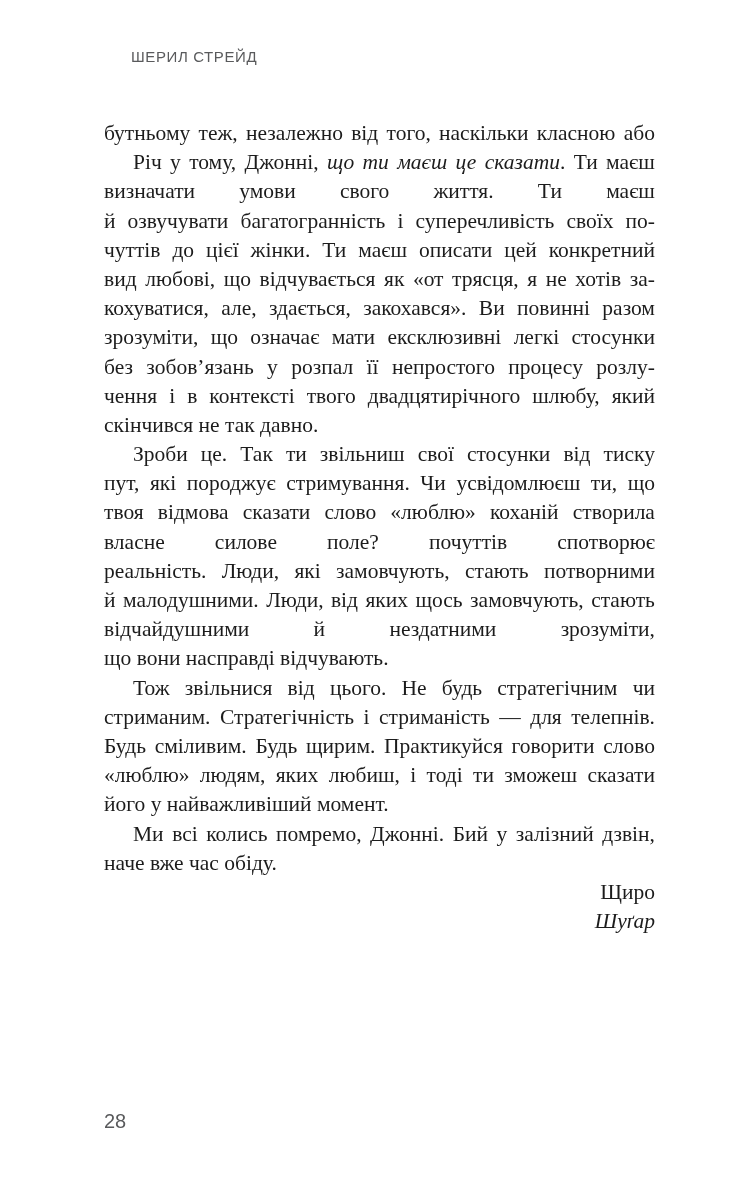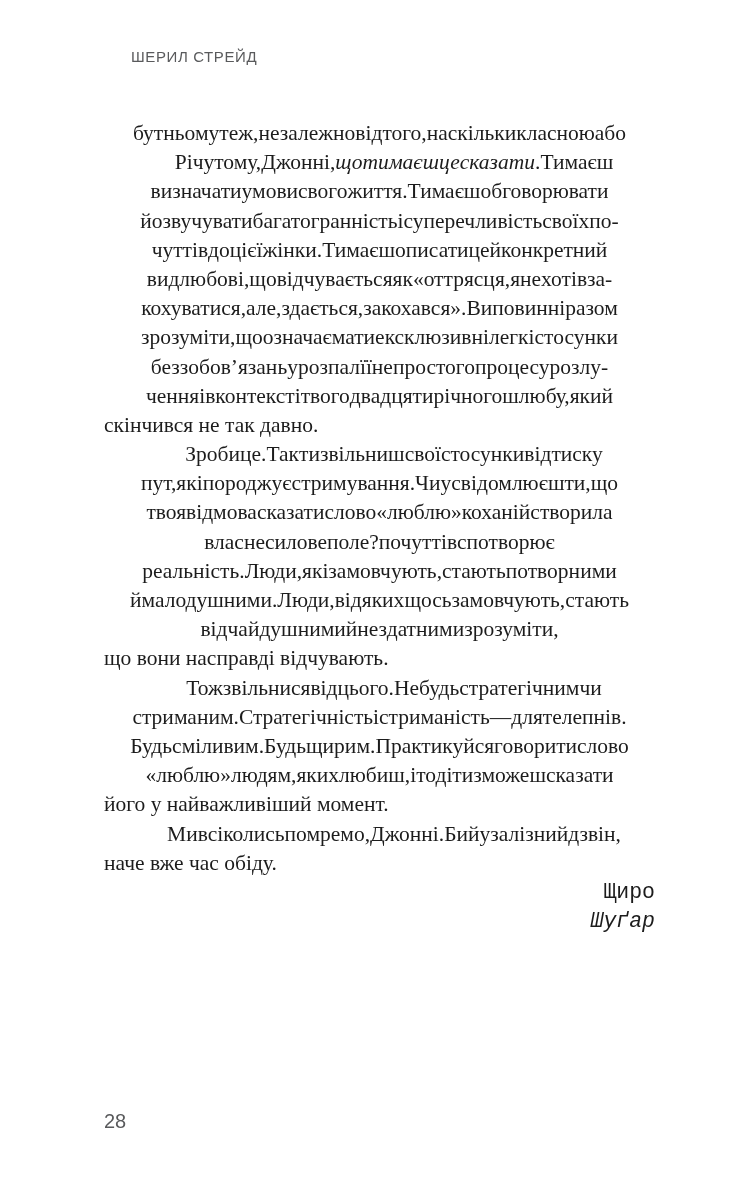--- a/index.html
+++ b/index.html
@@ -29,27 +29,27 @@
     position: absolute;
     left: 104px;
     top: 119px;
     width: 551px;
     font-size: 21.5px;
     line-height: 29.2px;
     color: var(--text, #1c1c1c);
   }
 
   .line { height: 29.2px; white-space: nowrap; }
-  .line.just { display: flex; justify-content: center; }
+  .line.just { display: flex; justify-content: space-between; }
   .line.indent { padding-left: 29px; }
   .line .word { white-space: pre; }
   .it { font-style: italic; }
 
   .closing { text-align: right; }
-  .closing-line { height: 29.2px; font-family: Liberation Mono, monospace; }
+  .closing-line { height: 29.2px; }
   .closing-line.italic { font-style: italic; }
 
   .page-number {
     position: absolute;
     left: 104px;
     top: 1110px;
     font-family: "Liberation Sans", sans-serif;
     font-size: 20px;
     color: var(--muted, #595a5c);
   }
@@ -85,21 +85,20 @@
           <span class="word"><span>Ти</span></span>
           <span class="word"><span>маєш</span></span>
         </div>
         <div class="line just">
           <span class="word"><span>визначати</span></span>
           <span class="word"><span>умови</span></span>
           <span class="word"><span>свого</span></span>
           <span class="word"><span>життя.</span></span>
           <span class="word"><span>Ти</span></span>
           <span class="word"><span>маєш</span></span>
-          <span class="word"><span>обговорювати</span></span>
         </div>
         <div class="line just">
           <span class="word"><span>й</span></span>
           <span class="word"><span>озвучувати</span></span>
           <span class="word"><span>багатогранність</span></span>
           <span class="word"><span>і</span></span>
           <span class="word"><span>суперечливість</span></span>
           <span class="word"><span>своїх</span></span>
           <span class="word"><span>по-</span></span>
         </div>

